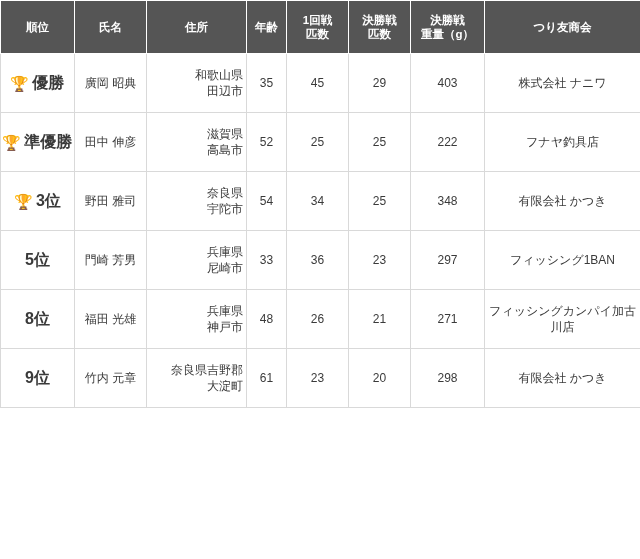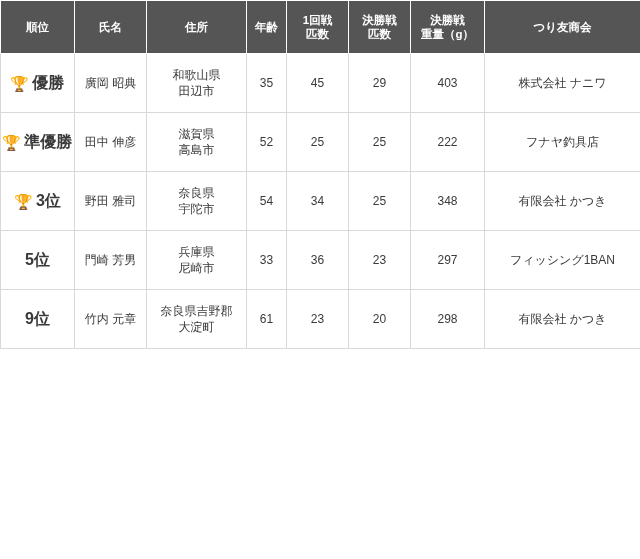--- a/index.html
+++ b/index.html
@@ -80,21 +80,21 @@
     line-height: 1;
     display: inline-block;
   }
   .trophy.gold { color: #d8a62a; }
   .trophy.silver { color: #9aa0a6; }
   .trophy.bronze { color: #b1652c; }
   .rank-label {
     font-size: 16px;
     font-weight: bold;
   }
-  .addr-line { display: block; }
+  .addr-line { display: block; text-align: right; }
   col.c-rank { width: 74px; }
   col.c-name { width: 72px; }
   col.c-addr { width: 100px; }
   col.c-age { width: 40px; }
   col.c-r1 { width: 62px; }
   col.c-final { width: 62px; }
   col.c-weight { width: 74px; }
   col.c-shop { width: 156px; }
 </style>
 </head>
@@ -206,20 +206,37 @@
         </td>
         <td>33</td>
         <td>36</td>
         <td>23</td>
         <td>297</td>
         <td class="shop-cell">フィッシング1BAN</td>
       </tr>
 
 
 
+      <tr>
+        <td class="rank-cell">
+          <span class="rank-inner">
+            <span class="rank-label">8位</span>
+          </span>
+        </td>
+        <td class="name-cell">福田 光雄</td>
+        <td class="addr-cell">
+          <span class="addr-line">兵庫県</span>
+          <span class="addr-line">神戸市</span>
+        </td>
+        <td>48</td>
+        <td>26</td>
+        <td>21</td>
+        <td>271</td>
+        <td class="shop-cell">フィッシングカンパイ加古川店</td>
+      </tr>
 
       <tr>
         <td class="rank-cell">
           <span class="rank-inner">
             <span class="rank-label">9位</span>
           </span>
         </td>
         <td class="name-cell">竹内 元章</td>
         <td class="addr-cell">
           <span class="addr-line">奈良県吉野郡</span>

